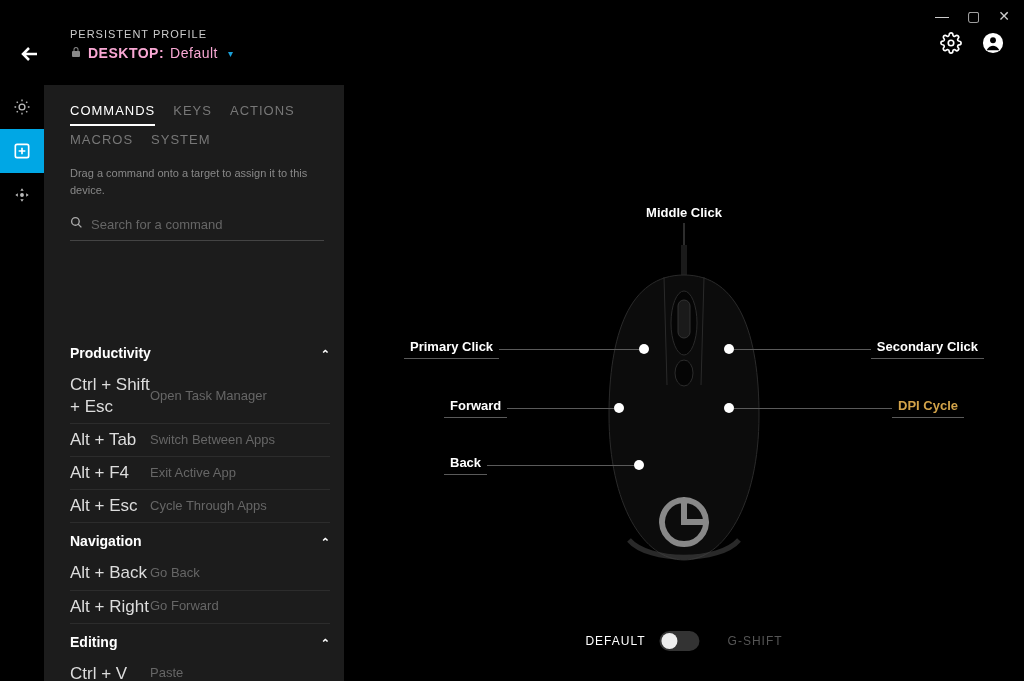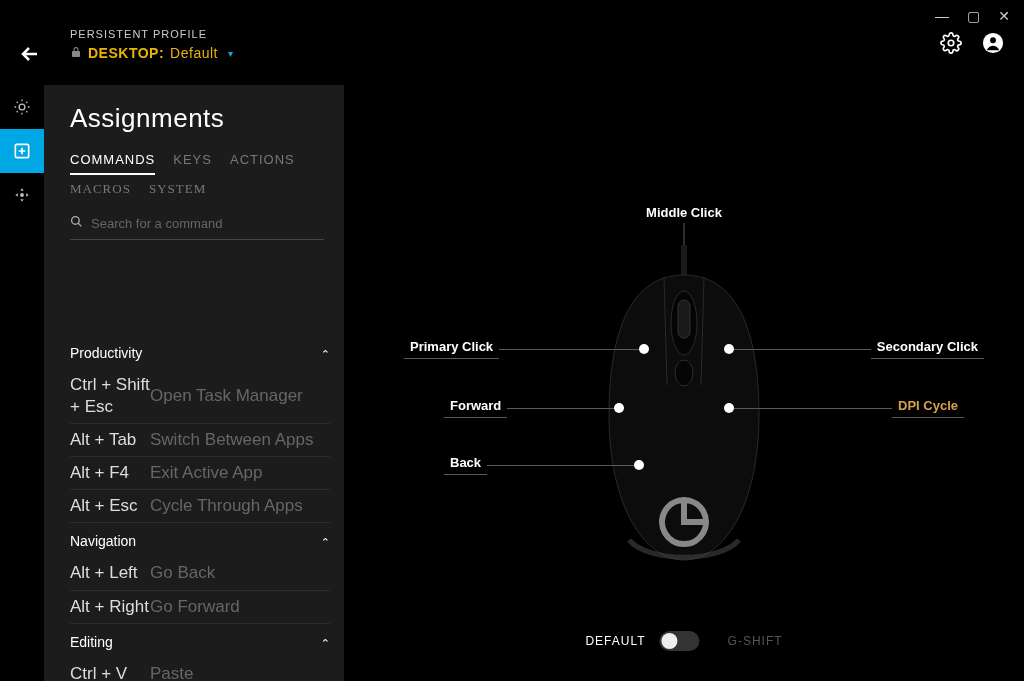--- a/index.html
+++ b/index.html
@@ -29,21 +29,21 @@
 }
 .back-arrow {
   position: absolute;
   left: 18px; top: 42px;
   font-size: 22px; color: #fff; cursor: pointer;
 }
 .profile-block { flex: 1; }
 .profile-label { font-size: 11px; letter-spacing: 1px; color: #ccc; }
 .profile-row { display: flex; align-items: center; gap: 6px; margin-top: 4px; }
 .lock-icon { color: #888; }
-.profile-name { color: #eab308; font-size: 14px; font-weight: 600; letter-spacing: 0.5px; }
+.profile-name { color: #f9a8d4; font-size: 14px; font-weight: 600; letter-spacing: 0.5px; }
 .profile-chev { color: #1a9fd8; font-size: 10px; margin-left: 4px; }
 .header-icons { display: flex; align-items: center; gap: 20px; }
 .header-icons svg { width: 22px; height: 22px; }
 
 .leftrail {
   position: absolute;
   top: 85px; left: 0;
   width: 44px;
   display: flex; flex-direction: column;
   align-items: center;
@@ -80,31 +80,31 @@
   color: #fff; font-size: 13px; width: 100%;
 }
 .searchbar input::placeholder { color: #666; }
 
 .scrollzone {
   position: absolute; top: 250px; left: 26px; right: 14px; bottom: 0;
   overflow-y: hidden;
 }
 .section-head {
   display:flex; justify-content:space-between; align-items:flex-end;
-  font-size: 14px; font-weight:400; padding: 10px 0 8px;
+  font-size: 14px; font-weight:700; padding: 10px 0 8px;
   border-bottom: none;
 }
 .section-head .chev { font-size: 11px; color:#fff; }
 .cmd-row {
   display:flex; align-items:center;
   border-bottom: 1px solid #2c2c2c;
   padding: 5px 0;
 }
 .cmd-key { width: 80px; font-size: 17px; color:#ddd; line-height:1.3; }
-.cmd-desc { font-size: 17px; color:#666; line-height:1.3; }
+.cmd-desc { font-size: 13px; color:#666; line-height:1.3; }
 
 .main {
   position:absolute;
   top:85px; left:344px; right:0; bottom:0;
 }
 .mouse-area {
   position:relative;
   width: 100%; height: 520px;
 }
 .mouse-svg {
@@ -207,30 +207,30 @@
   </div>
   <div class="rail-item">
     <svg viewBox="0 0 24 24" fill="none" stroke="#bbb" stroke-width="1.6">
         <circle cx="12" cy="12" r="1.5" fill="#bbb"></circle>
         <path d="M12 4l2 3h-4zM12 20l-2-3h4zM4 12l3-2v4zM20 12l-3 2v-4z" fill="#bbb" stroke="none"></path>
       </svg>
   </div>
 </div>
 
 <div class="sidebar">
-  <div class="page-title">Assignments</div>
   <div class="tabs">
     <div class="tab active">COMMANDS</div>
     <div class="tab">KEYS</div>
     <div class="tab">ACTIONS</div>
   </div>
-  <div class="tabs" style="margin-top:4px;font-family:Liberation Serif, serif;">
+  <div class="tabs" style="margin-top:4px;">
     <div class="tab">MACROS</div>
     <div class="tab">SYSTEM</div>
   </div>
+  <div class="hint">Drag a command onto a target to assign it to this device.</div>
   <div class="searchbar">
     <span class="mag">
       <svg width="13" height="13" viewBox="0 0 24 24" fill="none" stroke="#aaa" stroke-width="2.5">
           <circle cx="10" cy="10" r="7"></circle>
           <path d="M21 21l-6-6"></path>
         </svg>
     </span>
     <input placeholder="Search for a command" style="">
   </div>
 
@@ -255,21 +255,21 @@
     <div class="cmd-row">
         <div class="cmd-key">Alt + Esc</div>
         <div class="cmd-desc">Cycle Through Apps</div>
       </div>
 
     <div class="section-head">
       <span>Navigation</span>
       <span class="chev">⌃</span>
     </div>
     <div class="cmd-row">
-        <div class="cmd-key">Alt + Left</div>
+        <div class="cmd-key">Alt + Back</div>
         <div class="cmd-desc">Go Back</div>
       </div>
     <div class="cmd-row">
         <div class="cmd-key">Alt + Right</div>
         <div class="cmd-desc">Go Forward</div>
       </div>
 
     <div class="section-head">
       <span>Editing</span>
       <span class="chev">⌃</span>

